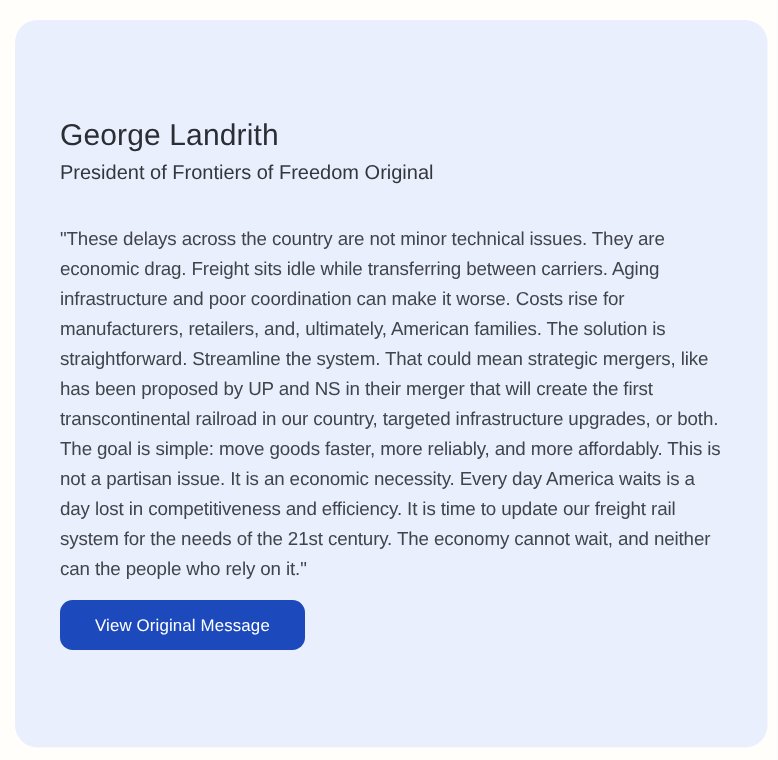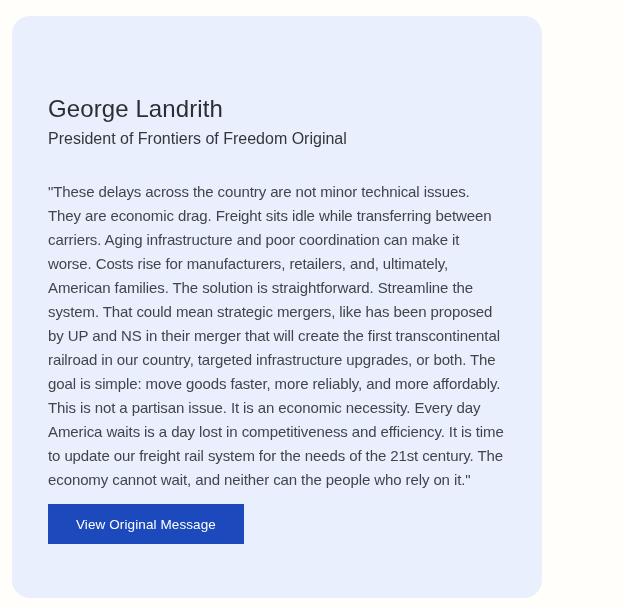--- a/index.html
+++ b/index.html
@@ -16,21 +16,21 @@
     width: 622px;
     height: 608px;
     position: relative;
     background: #fffefb;
   }
 
   .testimonial-card {
     position: absolute;
     left: 12px;
     top: 16px;
-    width: 530px;
+    width: 602px;
     height: 582px;
     background: #e9effc;
     border-radius: 18px;
     padding: 79px 36px 0 36px;
   }
 
   .person-name {
     font-size: 24px;
     line-height: 28px;
     font-weight: 500;
@@ -55,21 +55,21 @@
     letter-spacing: -0.1px;
     color: #41454b;
   }
 
   .view-original-btn {
     display: inline-block;
     margin-top: 12px;
     background: #1c4abc;
     color: #ffffff;
     border: none;
-    border-radius: 0;
+    border-radius: 10px;
     height: 40px;
     padding: 0 28px;
     font-family: "Liberation Sans", sans-serif;
     font-size: 13.5px;
     font-weight: 500;
     letter-spacing: 0.1px;
     cursor: pointer;
   }
 </style>
 </head>

